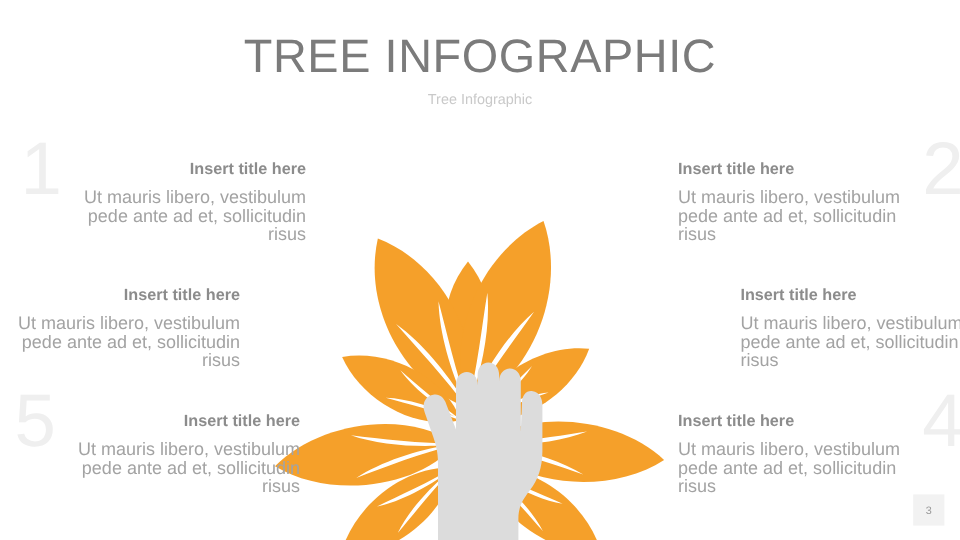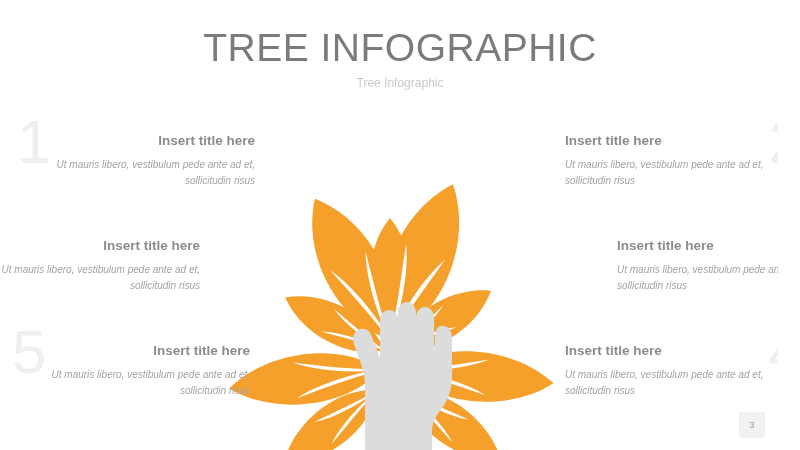--- a/index.html
+++ b/index.html
@@ -9,20 +9,21 @@
   }
   body {
     font-family: "Liberation Sans", sans-serif;
   }
   #slide {
     position: relative;
     width: 778px;
     height: 450px;
     background: #ffffff;
     overflow: hidden;
+    padding-left: 22px;
   }
   
   #title {
     position: absolute;
     top: 26px;
     left: 0;
     width: 800px;
     text-align: center;
     font-size: 39px;
     letter-spacing: 0.5px;
@@ -68,25 +69,24 @@
     position: relative;
     z-index: 1;
     font-size: 13.5px;
     color: #8c8c8c;
     font-weight: 700;
     margin-bottom: 9px;
   }
   .block .bbody {
     position: relative;
     z-index: 1;
-    font-size: 10px;
+    font-size: 15px;
     line-height: 15.5px;
     color: #a3a3a3;
     font-weight: 400;
-    font-style: italic;
   }
   .block.left  { text-align: right; }
   .block.right { text-align: left; }
 
   #blk1 { left:  55px; top: 133px; }
   #blk2 { left: 565px; top: 133px; }
   #blk6 { left:   0px; top: 238px; }
   #blk3 { left: 617px; top: 238px; }
   #blk5 { left:  50px; top: 343px; }
   #blk4 { left: 565px; top: 343px; }

